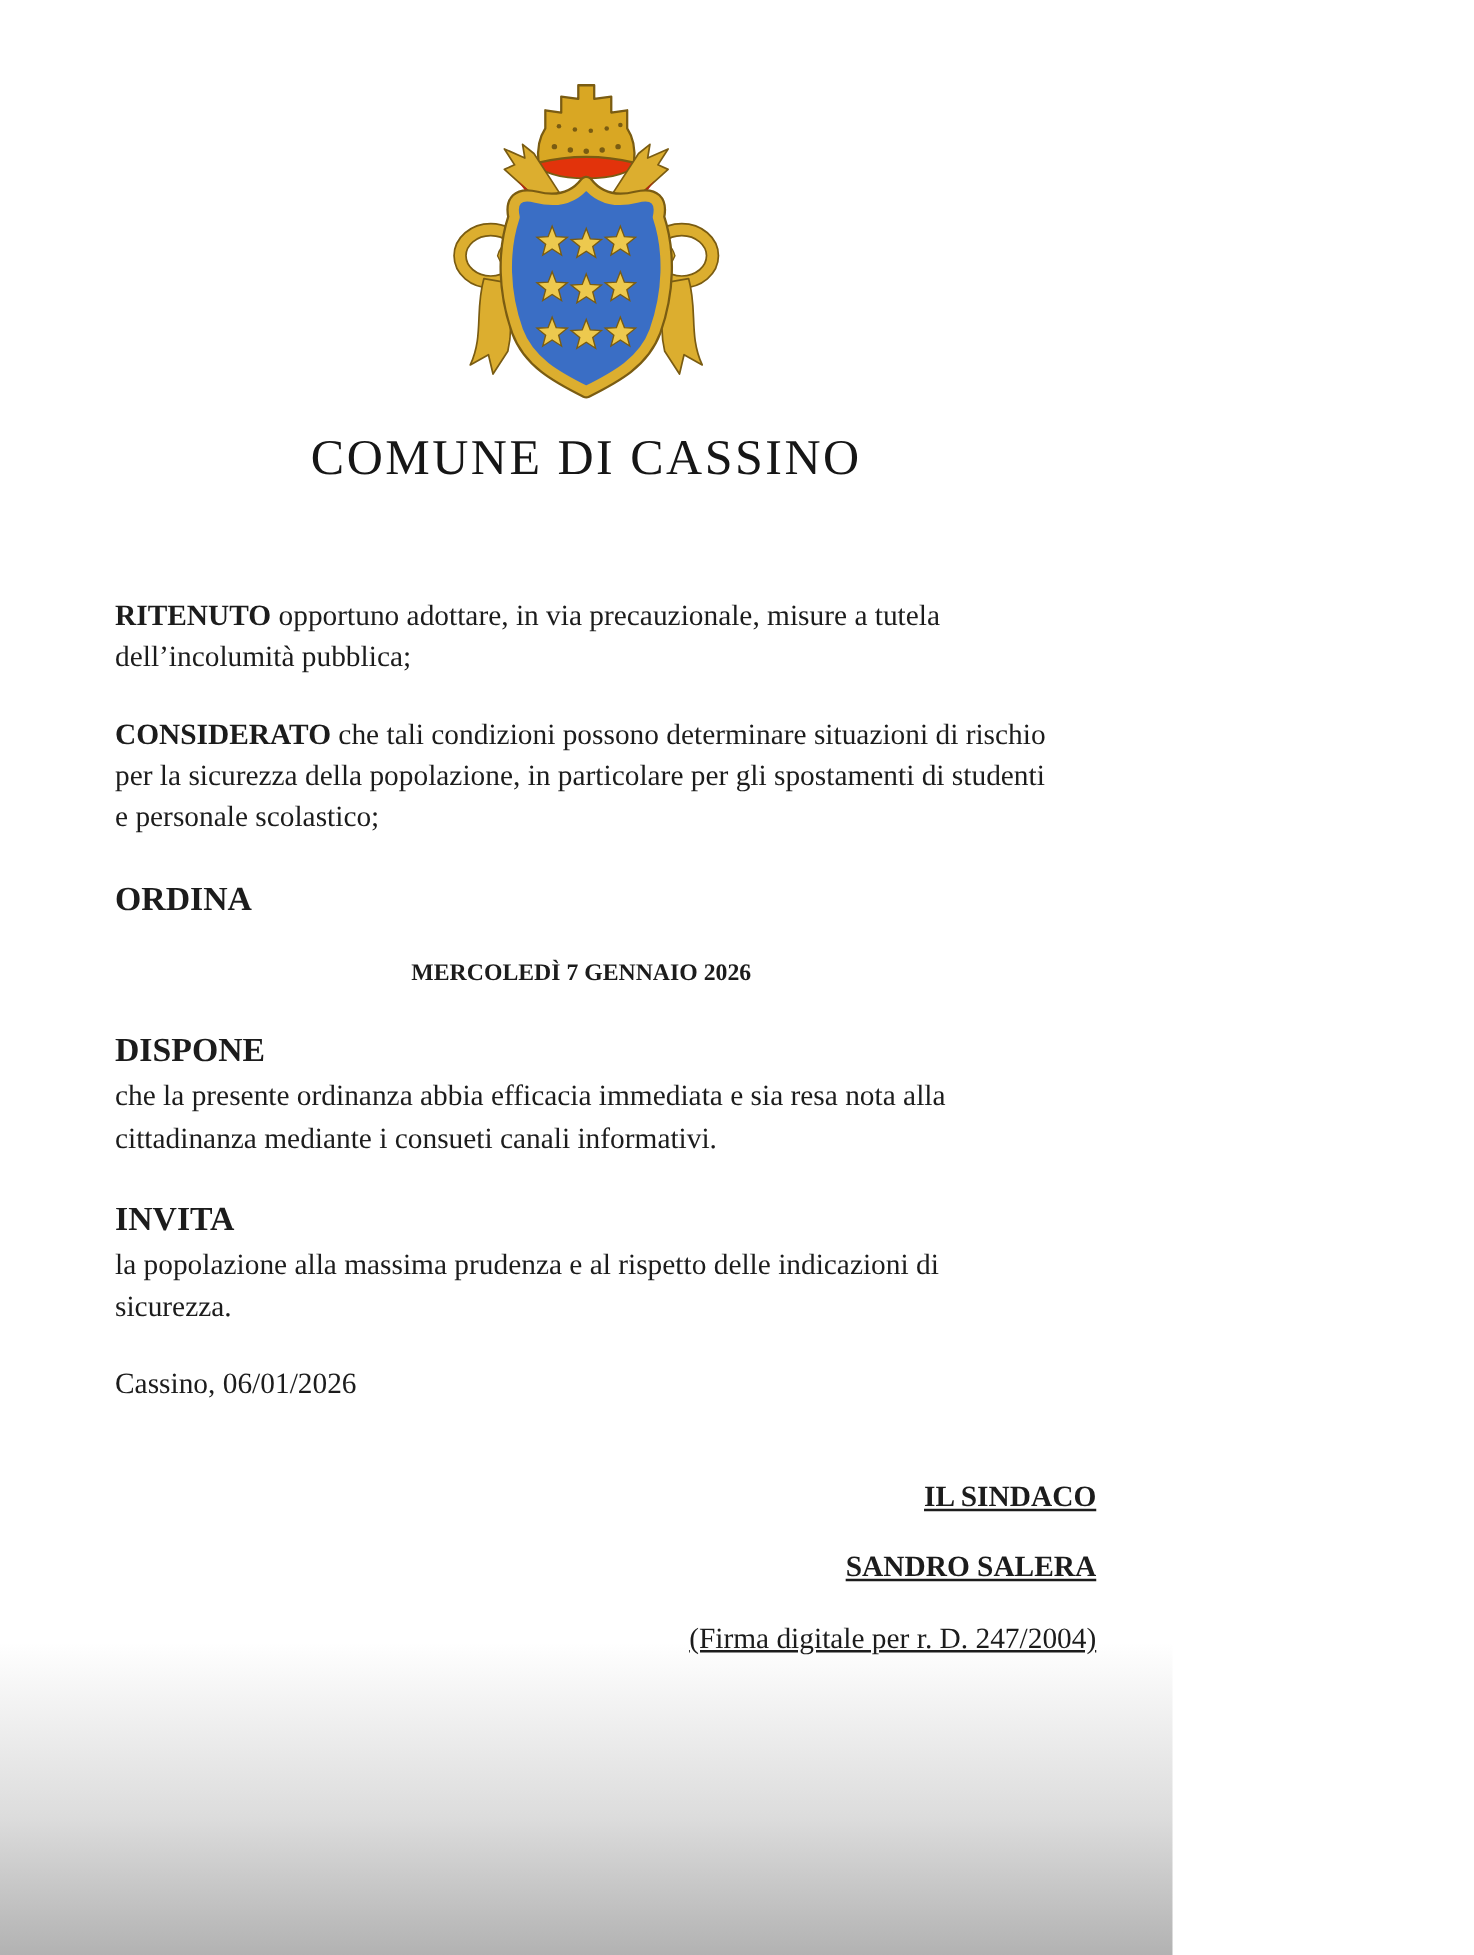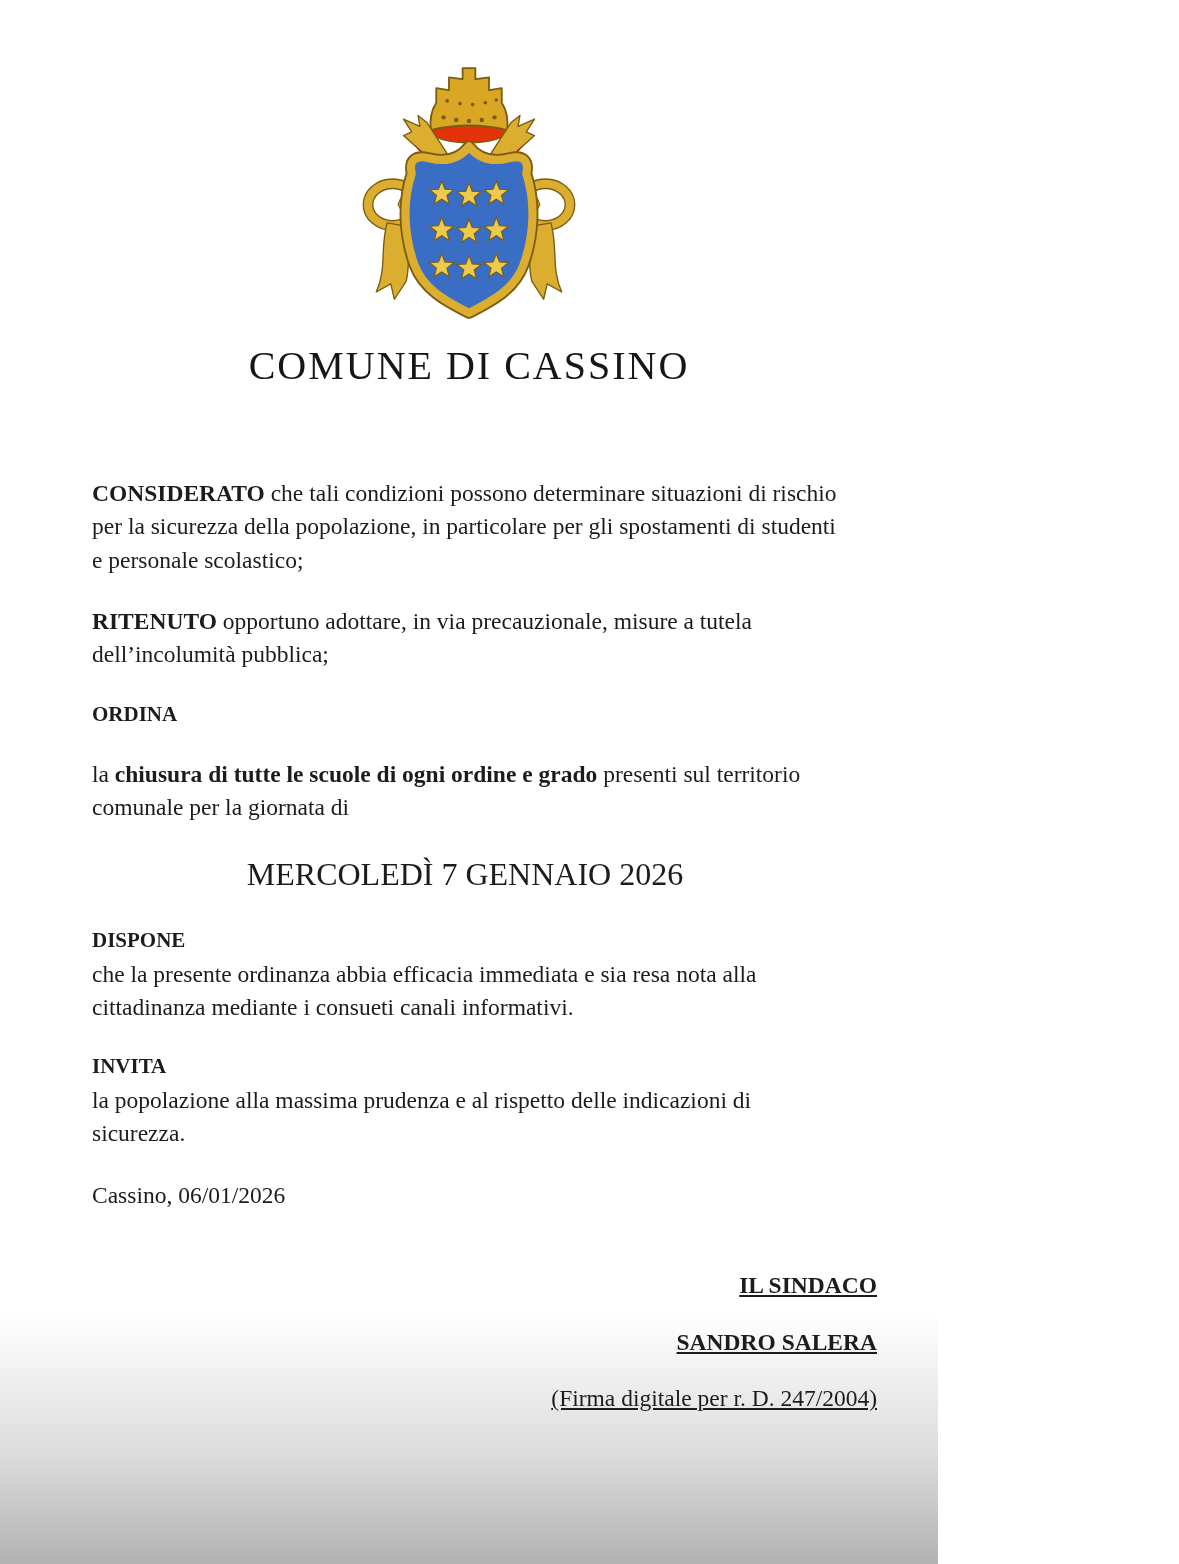--- a/index.html
+++ b/index.html
@@ -33,27 +33,27 @@
     margin-top:88px;
     padding:0 100px 0 92px;
     font-size:23.5px;
     line-height:1.42;
   }
   .content p{margin:0 0 28px 0;}
   .lead{font-weight:bold;}
   .section-heading{
     font-weight:bold;
     margin:0 0 28px 0;
-    font-size:21px;
+    font-size:27px;
   }
   .section-heading.tight{margin-bottom:2px;}
   .date-line{
     text-align:center;
-    font-weight:normal;
-    font-size:32px;
+    font-weight:bold;
+    font-size:19px;
     margin:34px 0 32px 0;
   }
   .place-date{margin-top:80px;font-family:Liberation Serif, serif;}
   .signature{
     text-align:right;
     margin-right:-39px;
     margin-top:58px;
   }
   .signature div{margin-bottom:26px;line-height:1.3;text-decoration:underline;}
 </style>
@@ -118,27 +118,26 @@
           <use href="#star" x="170" y="238"></use>
       </g>
     </svg>
   </div>
 
   <h1 class="page-title">COMUNE DI CASSINO</h1>
 
   <div class="content">
 
 
+    <p><span class="lead">RITENUTO</span><span> opportuno adottare, in via precauzionale, misure a tutela dell’incolumità pubblica;</span></p>
+
     <p><span class="lead">CONSIDERATO</span><span> che tali condizioni possono determinare situazioni di rischio per la sicurezza della popolazione, in particolare per gli spostamenti di studenti e personale scolastico;</span></p>
-
-    <p><span class="lead">RITENUTO</span><span> opportuno adottare, in via precauzionale, misure a tutela dell’incolumità pubblica;</span></p>
 
     <p class="section-heading">ORDINA</p>
 
-    <p><span>la </span><span class="lead">chiusura di tutte le scuole di ogni ordine e grado</span><span> presenti sul territorio comunale per la giornata di</span></p>
 
     <p class="date-line">MERCOLEDÌ 7 GENNAIO 2026</p>
 
 
     <p class="section-heading tight">DISPONE</p>
     <p>che la presente ordinanza abbia efficacia immediata e sia resa nota alla cittadinanza mediante i consueti canali informativi.</p>
 
     <p class="section-heading tight">INVITA</p>
     <p>la popolazione alla massima prudenza e al rispetto delle indicazioni di sicurezza.</p>
 

